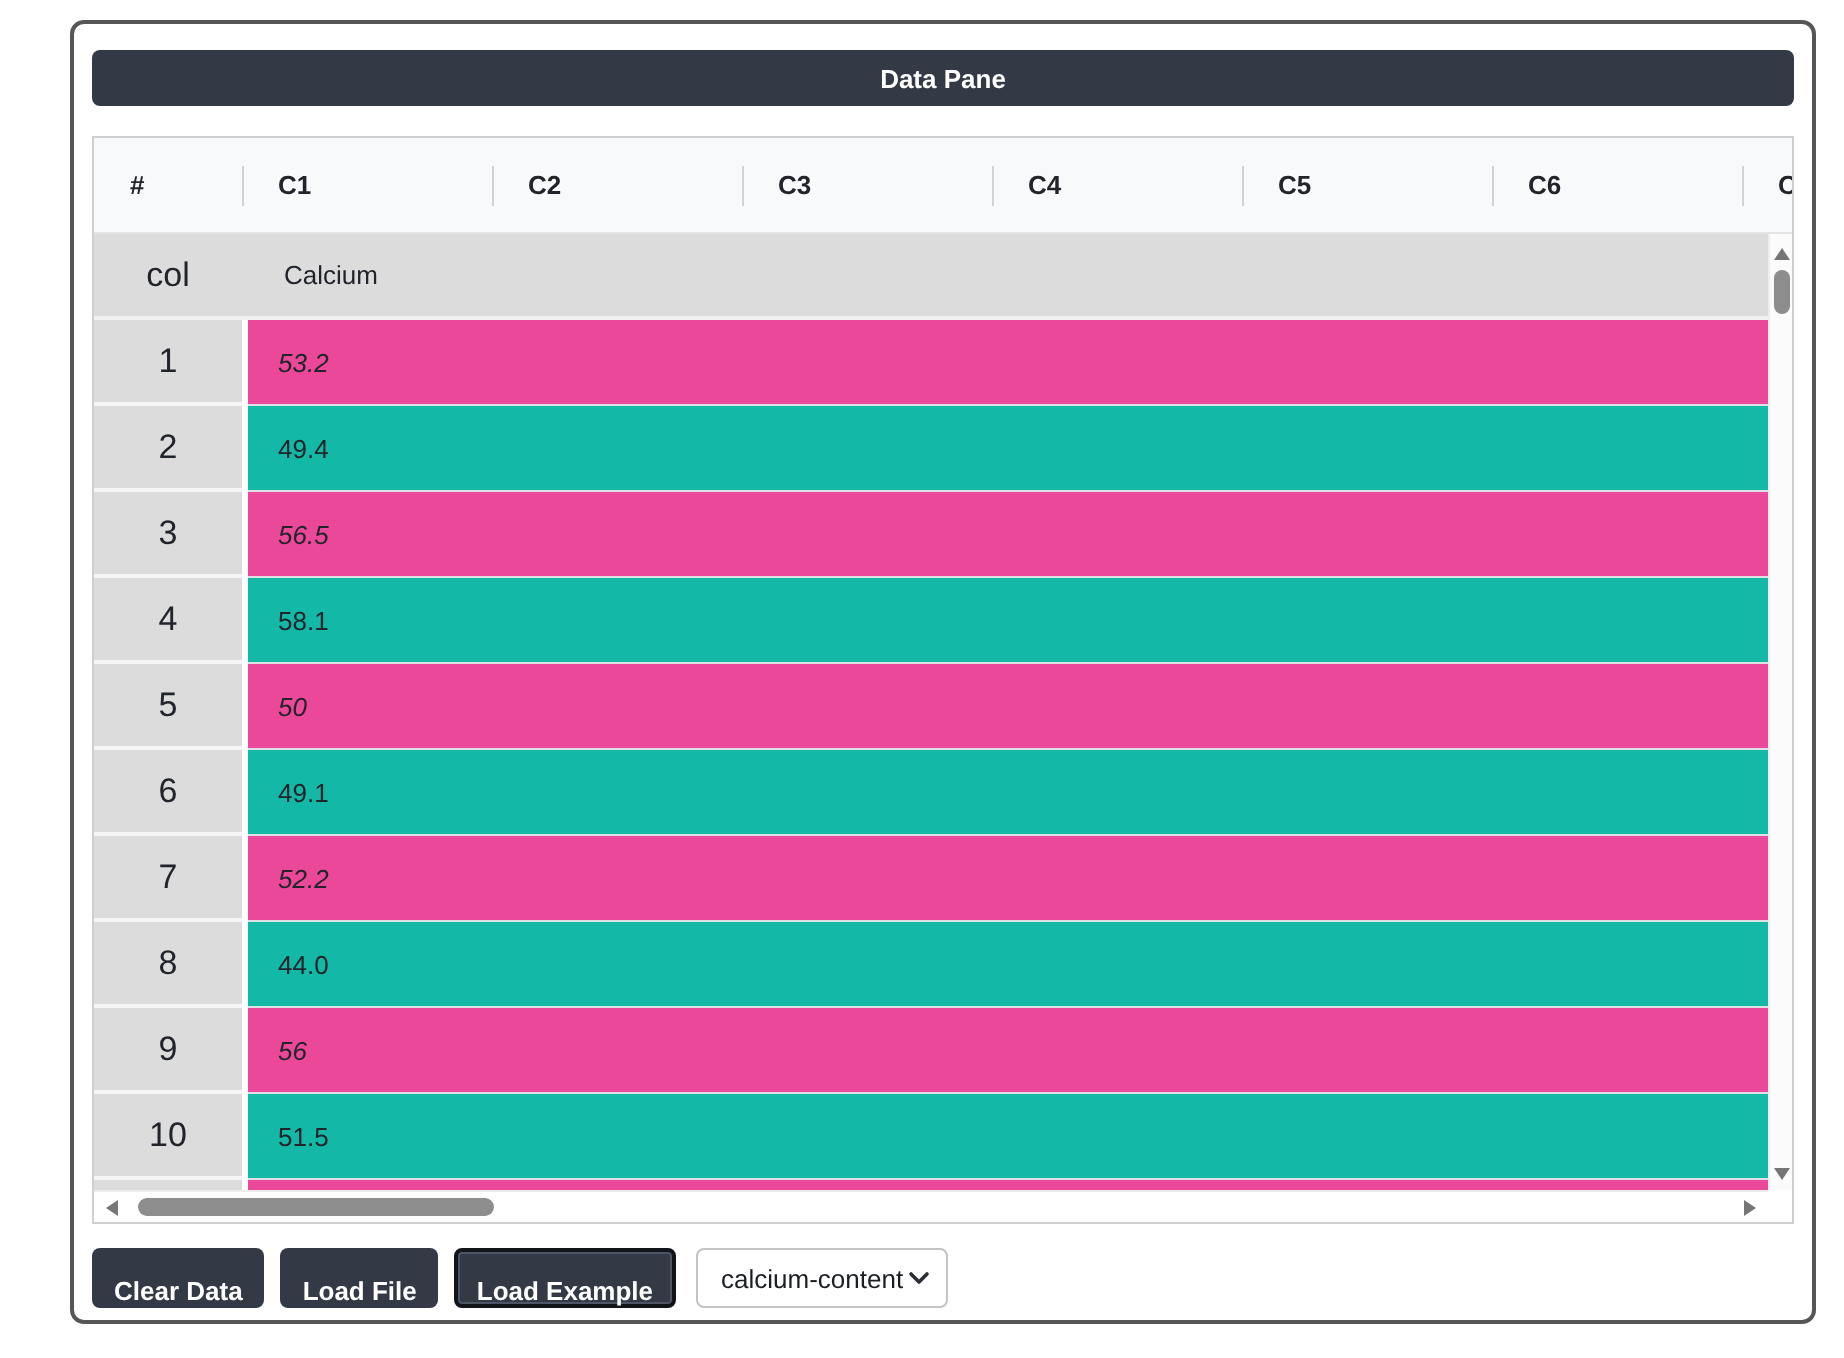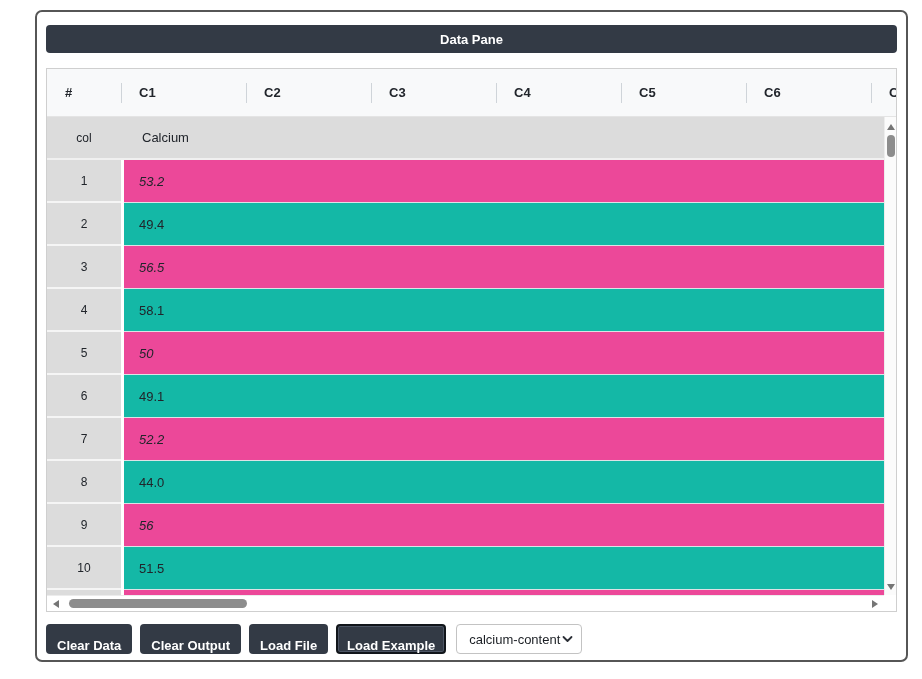--- a/index.html
+++ b/index.html
@@ -15,21 +15,21 @@
     position: relative; overflow: hidden; background: #fff; }
   .header-row { height: 48px; background: #f8f9fa; display: flex; align-items: stretch;
     border-bottom: 1px solid #e4e4e4; box-sizing: border-box; overflow: hidden; }
   .hcell { flex: 0 0 125px; width: 125px; position: relative; display: flex; align-items: center; }
   .hcell.first { flex: 0 0 74px; width: 74px; }
   .hlabel { padding-left: 18px; font-weight: 700; font-size: 13px; white-space: nowrap; }
   .sep { position: absolute; left: 0; top: 14px; height: 20px; width: 1px; background: #cfd4d9; }
   .body { position: absolute; top: 48px; left: 0; right: 12px; bottom: 16px; overflow: hidden; background: #fff; }
   .row { height: 43px; display: flex; box-sizing: border-box; }
   .numcell { flex: 0 0 74px; background: #dcdcdc; display: flex; align-items: center;
-    justify-content: center; font-size: 12px; border-bottom: 2px solid #f5f5f5; box-sizing: border-box; }
+    justify-content: center; font-size: 17px; border-bottom: 2px solid #f5f5f5; box-sizing: border-box; }
   .gap { flex: 0 0 3px; background: #fff; }
   .valuecell { flex: 1 1 auto; display: flex; align-items: center; padding-left: 15px;
     font-size: 13px; border-bottom: 1px solid #dee2e6; box-sizing: border-box; white-space: nowrap; }
   .row.odd .valuecell { background: #ec4899; font-style: italic; }
   .row.even .valuecell { background: #14b8a6; }
   .row.colrow .numcell { border-bottom: 2px solid #f0f0f0; }
   .row.colrow .gap { background: #dcdcdc; border-bottom: 2px solid #f0f0f0; box-sizing: border-box; }
   .row.colrow .valuecell { background: #dcdcdc; border-bottom: 2px solid #f0f0f0; padding-left: 18px; }
   
   .vscroll { position: absolute; top: 48px; right: 0; bottom: 16px; width: 12px;
@@ -178,21 +178,20 @@
     <div class="hscroll">
       <div class="harrow-left"></div>
       <div class="hthumb"></div>
       <div class="harrow-right"></div>
     </div>
   </div>
 
   <div class="toolbar">
     <span style="display:flex; gap:8px;">
         <button class="btn">Clear Data</button>
-        <button class="btn">Clear Output</button>
         <button class="btn">Load File</button>
         <button class="btn focused">Load Example</button>
       </span>
     <span class="selectwrap">
       <select>
         <option>calcium-content</option>
       </select>
       <span class="chev">
         <svg width="11" height="7" viewBox="0 0 11 7">
             <path d="M1.5 1.5 L5.5 5.5 L9.5 1.5" stroke="#2b2f36" stroke-width="1.8" fill="none" stroke-linecap="round" stroke-linejoin="round"></path>

